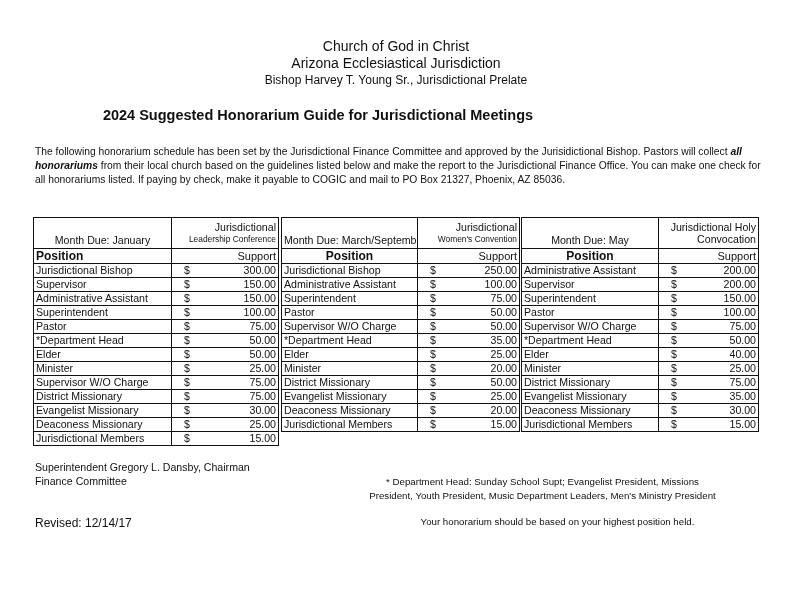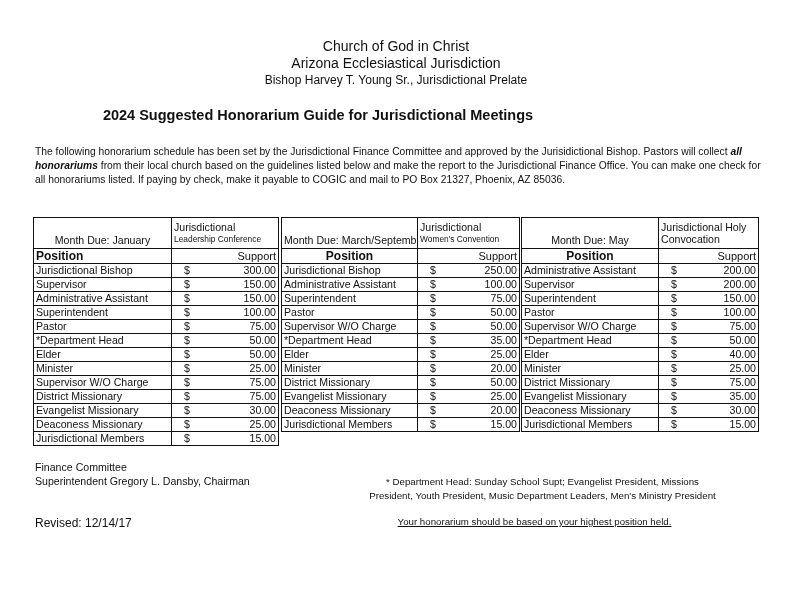--- a/index.html
+++ b/index.html
@@ -18,34 +18,34 @@
   }
   #intro b { font-style: italic; font-weight: bold; }
 
   table.hon {
     position: absolute; border-collapse: collapse; font-size: 10.6px;
     table-layout: fixed;
   }
   table.hon td { border: 1px solid #111; padding: 0 2px; height: 13px; line-height: 13px; white-space: nowrap; overflow: hidden; }
   table.hon tr.head td { height: 29px; vertical-align: bottom; }
   table.hon tr.head td.month { font-size: 10.6px; text-align: center; padding-bottom: 1px; }
-  table.hon tr.head td.event { text-align: left; line-height: 12px; vertical-align: middle; }
+  table.hon tr.head td.event { text-align: right; line-height: 12px; vertical-align: middle; }
   .event .l1 { display: block; font-size: 10.6px; }
   .event .l2 { display: block; font-size: 8.4px; }
   .event .l2.big { font-size: 10.6px; }
   table.hon tr.sub td { height: 14px; font-size: 12px; }
   table.hon tr.sub td.poscol { text-align: left; font-weight: bold; }
   table.hon tr.sub td.center { text-align: right; font-size: 11px; }
   .amt { display: flex; justify-content: space-between; }
   #t2 tr.sub td.poscol, #t3 tr.sub td.poscol { text-align: center; }
 
   #finance-committee { top: 460px; left: 35px; font-size: 10.6px; line-height: 14px; }
   #revised { top: 516px; left: 35px; font-size: 12px; }
   #footnote { top: 475px; left: 350px; width: 385px; font-size: 9.7px; line-height: 14px; }
-  #highest { top: 516px; left: 342px; width: 385px; font-size: 9.7px; text-decoration: underline; }
+  #highest { top: 516px; left: 365px; width: 385px; font-size: 9.7px; }
 </style>
 </head>
 <body>
 
 <div id="org-name" class="abs center">Church of God in Christ</div>
 <div id="jurisdiction" class="abs center">Arizona Ecclesiastical Jurisdiction</div>
 <div id="prelate" class="abs center">Bishop Harvey T. Young Sr., Jurisdictional Prelate</div>
 <div id="doc-title" class="abs center">2024 Suggested Honorarium Guide for Jurisdictional Meetings</div>
 
 <div id="intro" class="abs"><span>The following honorarium schedule has been set by the Jurisdictional Finance Committee and approved by the Jurisidictional Bishop.  Pastors will collect </span><b>all honorariums</b><span> from their local church based on the guidelines listed below and make the report to the Jurisdictional Finance Office. You can make one check for all honorariums listed. If paying by check, make it payable to COGIC and mail to PO Box 21327, Phoenix, AZ 85036.</span></div>
@@ -443,22 +443,22 @@
           <div class="amt">
             <span style="padding-left: 10px;">$</span>
             <span>15.00</span>
           </div>
         </td>
       </tr>
     </tbody>
 </table>
 
 <div id="finance-committee" class="abs">
+  <div>Superintendent Gregory L. Dansby, Chairman</div>
   <div>Finance Committee</div>
-  <div>Superintendent Gregory L. Dansby, Chairman</div>
 </div>
 <div id="revised" class="abs">Revised:  12/14/17</div>
 
 <div id="footnote" class="abs center">
   <div>* Department Head:   Sunday School Supt; Evangelist  President, Missions</div>
   <div>President, Youth President, Music Department Leaders, Men's Ministry President</div>
 </div>
 <div id="highest" class="abs center">Your honorarium should be based on your highest position held.</div>
 
 </body></html>

